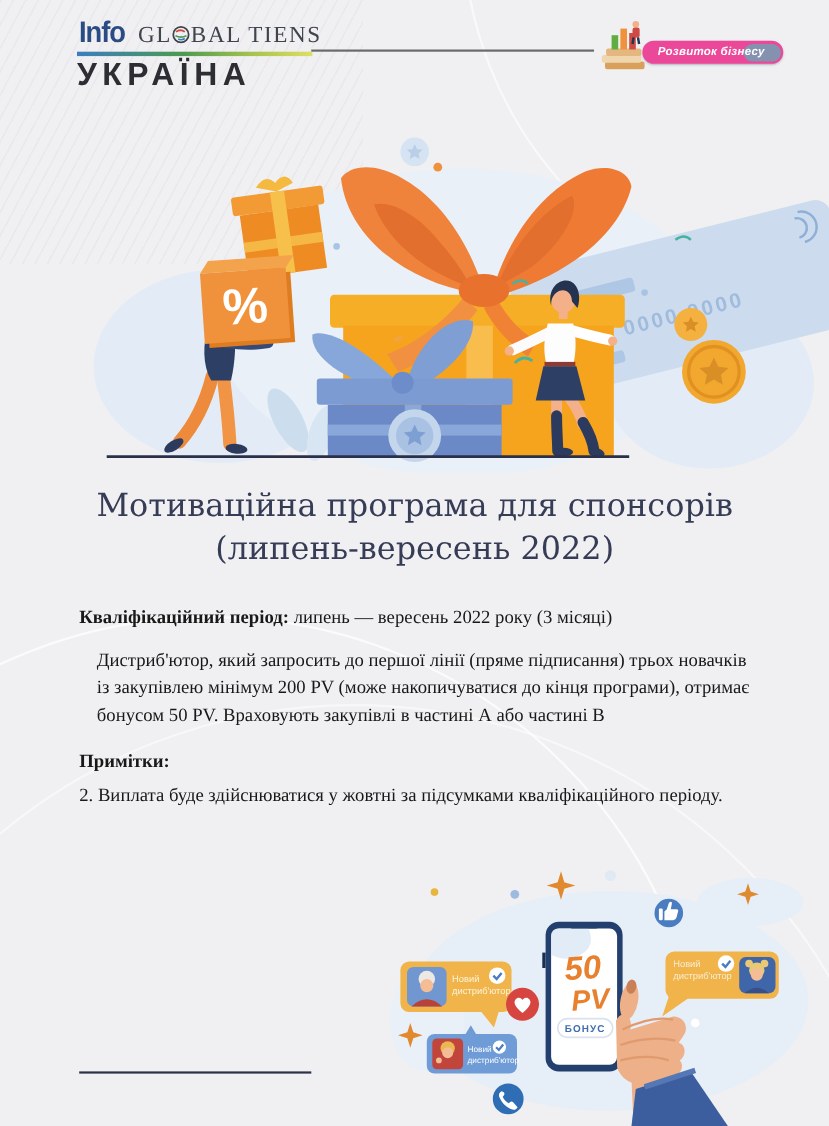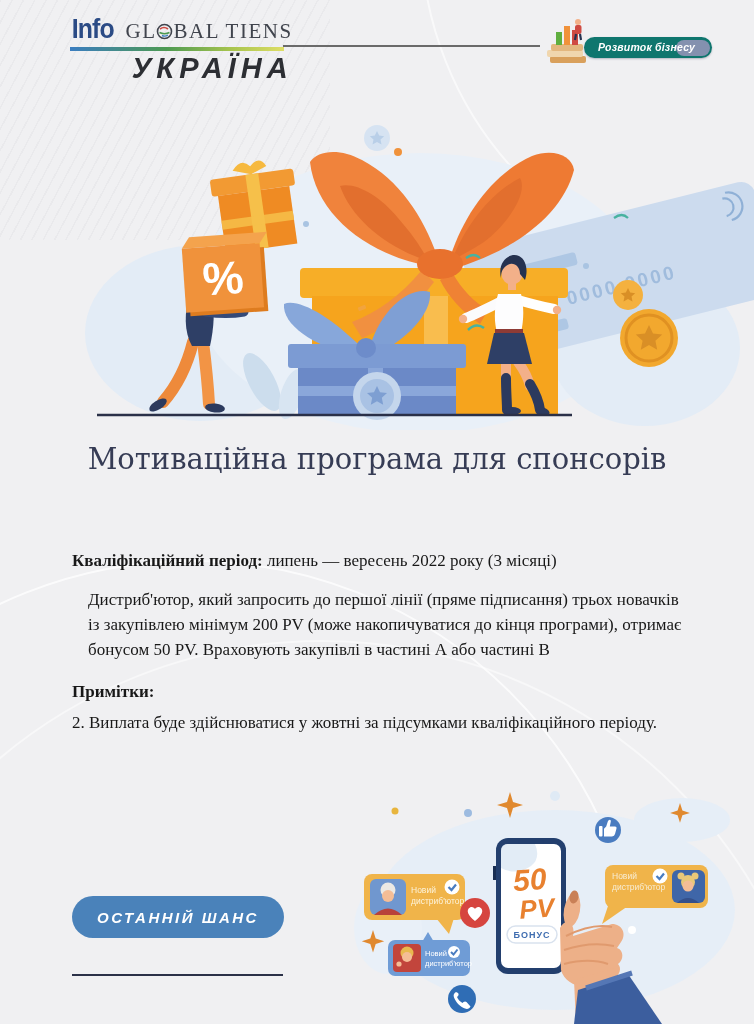--- a/index.html
+++ b/index.html
@@ -15,26 +15,26 @@
   .w3{left:420px;top:-420px;width:700px;height:700px;border-color:rgba(255,255,255,.6);}
 
   
   .logo{position:absolute;left:70px;top:14px;}
   .logo-top{font-family:"Liberation Sans",sans-serif;white-space:nowrap;}
   .logo-info{font-weight:800;font-size:27px;color:#2b4b85;letter-spacing:-1px;display:inline-block;transform:scaleX(.92);}
   .logo-global{font-family:"Liberation Serif",serif;font-size:21px;color:#40444d;letter-spacing:1.5px;margin-left:10px;}
   .globe{display:inline-block;vertical-align:-2px;}
   .logo-underline{width:214px;height:4px;margin-top:2px;
       background:linear-gradient(90deg,#3b7dc0 0%,#4d9a52 45%,#a7c44e 75%,#dede66 100%);}
-  .logo-country{font-family:"Liberation Sans",sans-serif;font-weight:800;font-style:italic;
-      font-size:29px;color:#2c2e33;letter-spacing:5px;margin-top:1px;text-align:right;}
+  .logo-country{font-family:"Liberation Sans",sans-serif;font-weight:800;
+      font-size:29px;color:#2c2e33;letter-spacing:5px;margin-top:1px;}
   .header-rule{position:absolute;left:283px;top:45px;width:257px;height:2px;background:#6a6a6a;}
   .badge{position:absolute;left:545px;top:16px;width:200px;height:56px;}
   .badge-pill{position:absolute;left:39px;top:21px;width:128px;height:21px;border-radius:11px;
-      background:#0f766e;box-shadow:0 1px 2px rgba(40,50,80,.3);}
+      background:#ec4899;box-shadow:0 1px 2px rgba(40,50,80,.3);}
   .badge-cap{position:absolute;right:2px;top:2.5px;width:34px;height:16px;border-radius:8px;background:#8491af;}
   .badge-label{position:absolute;left:14px;top:4px;font-family:"Liberation Sans",sans-serif;
       font-size:10.5px;font-weight:700;font-style:italic;color:#fff;letter-spacing:.2px;}
 
   
   .title{position:absolute;left:0;top:440px;width:754px;text-align:center;
      font-family:"DejaVu Serif","Liberation Serif",serif;font-weight:500;
      font-size:29px;line-height:39px;color:#363c55;}
 
   
@@ -212,30 +212,30 @@
       <path d="M468,232 q8,-8 16,-2" stroke="#48b2a0" stroke-width="2.5" fill="none"></path>
       <path d="M466,160 q8,-6 14,0" stroke="#48b2a0" stroke-width="2.2" fill="none"></path>
       <rect x="358" y="208" width="8" height="4" rx="1" transform="rotate(-20 362 210)" fill="#f2a43e"></rect>
     </g>
 
     <line x1="97" y1="317" x2="572" y2="317" stroke="#2a3048" stroke-width="2.5"></line>
   </svg>
 
   <h1 class="title" style="margin:0;">
     <span>Мотиваційна програма для спонсорів</span><br>
+    <span>(липень-вересень 2022)</span>
   </h1>
 
   <div class="content">
     <p><b>Кваліфікаційний період:</b><span> липень —  вересень 2022 року (3 місяці)</span></p>
     <p class="para">Дистриб'ютор, який запросить до першої лінії (пряме підписання) трьох новачків із закупівлею мінімум 200 PV (може накопичуватися до кінця програми), отримає бонусом 50 PV. Враховують закупівлі в частині А або частині В</p>
     <p class="notes-title">Примітки:</p>
     <p class="note">2. Виплата буде здійснюватися у жовтні за підсумками кваліфікаційного періоду.</p>
   </div>
 
-  <div class="cta">ОСТАННІЙ ШАНС</div>
   <div class="cta-rule"></div>
 
   <svg class="abs" style="left:350px;top:778px;" width="404" height="246" viewBox="0 0 404 246">
     <ellipse cx="205" cy="132" rx="180" ry="100" fill="#e6eef7"></ellipse>
     <ellipse cx="332" cy="42" rx="48" ry="22" fill="#e6eef7"></ellipse>
     <ellipse cx="38" cy="150" rx="34" ry="46" fill="#e9f0f8"></ellipse>
 
     <g>
       <path d="M160,14 l3,10 10,3 -10,3 -3,10 -3,-10 -10,-3 10,-3 Z" fill="#e0892f"></path>
       <path d="M330,25 l2.4,7.5 7.5,2.4 -7.5,2.4 -2.4,7.5 -2.4,-7.5 -7.5,-2.4 7.5,-2.4 Z" fill="#e0892f"></path>

